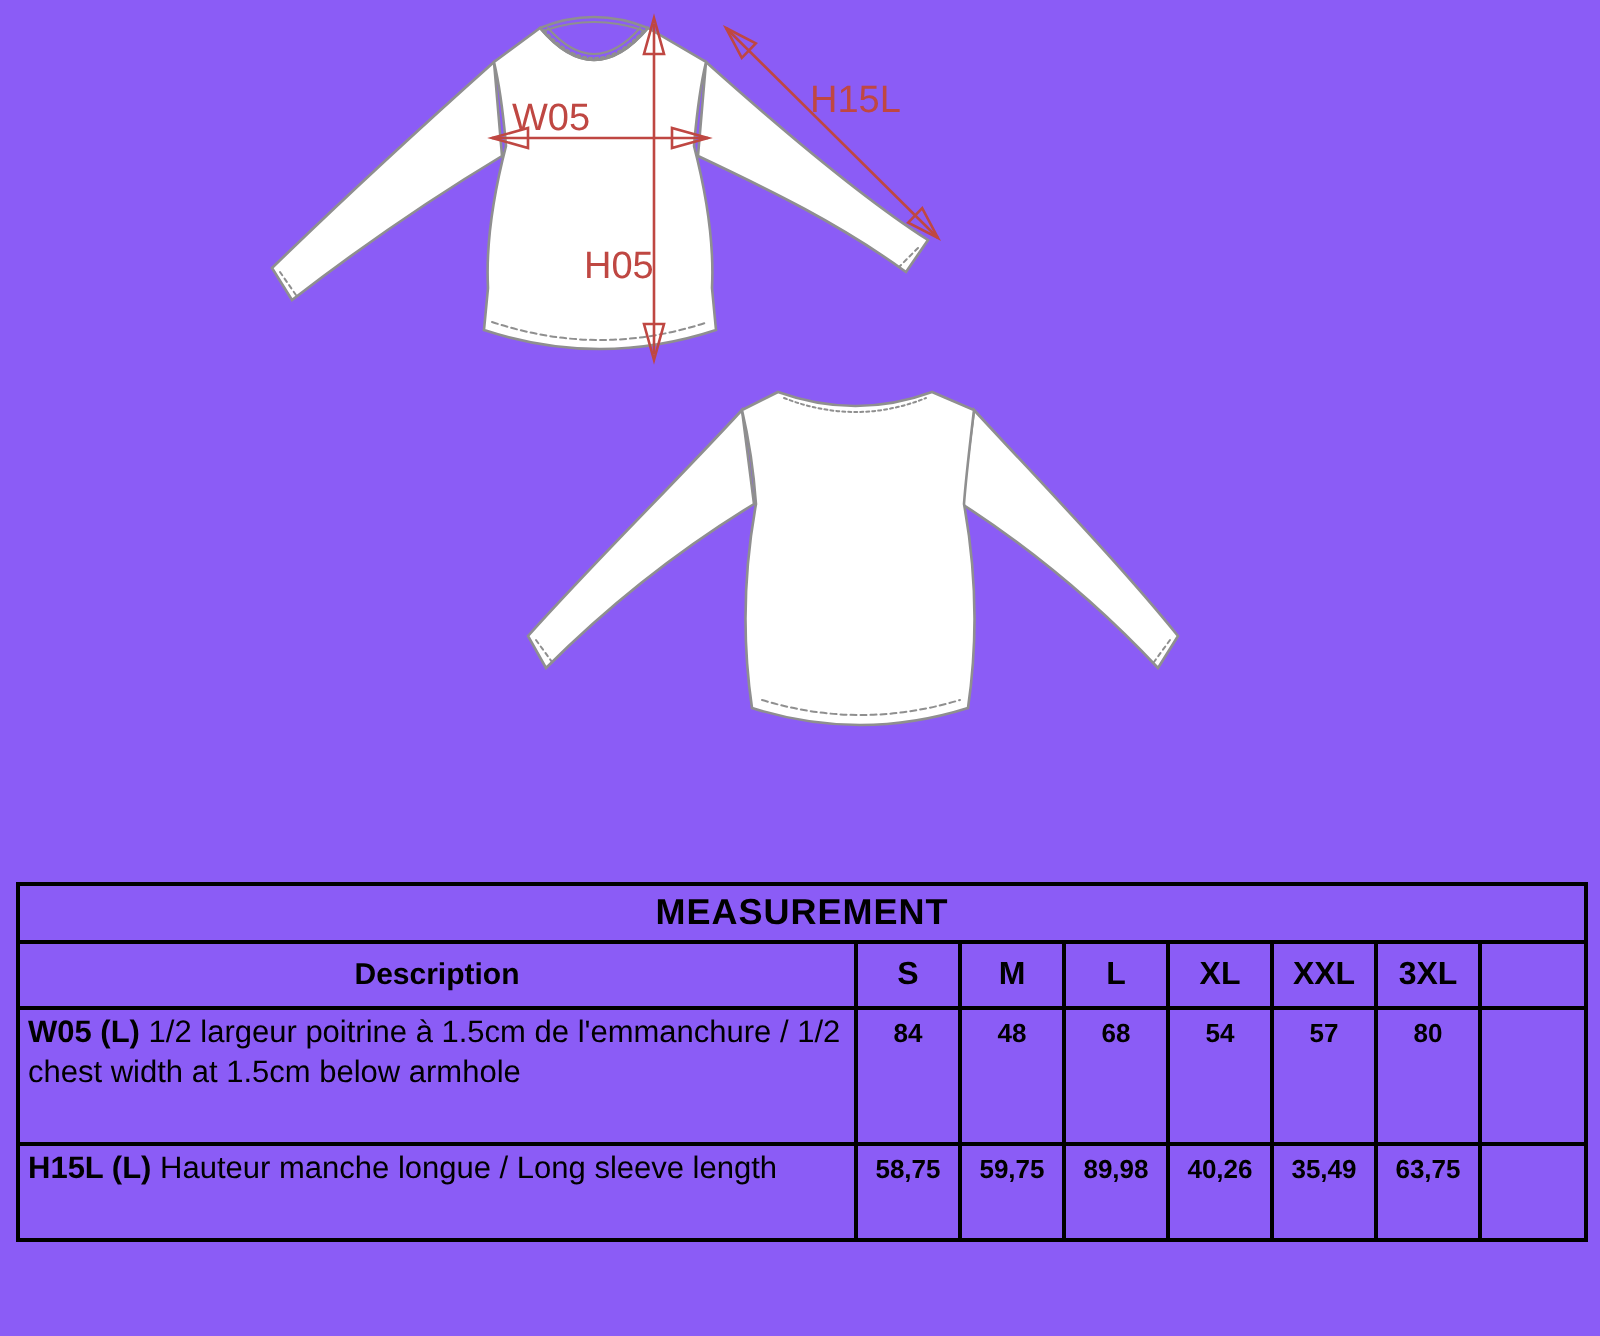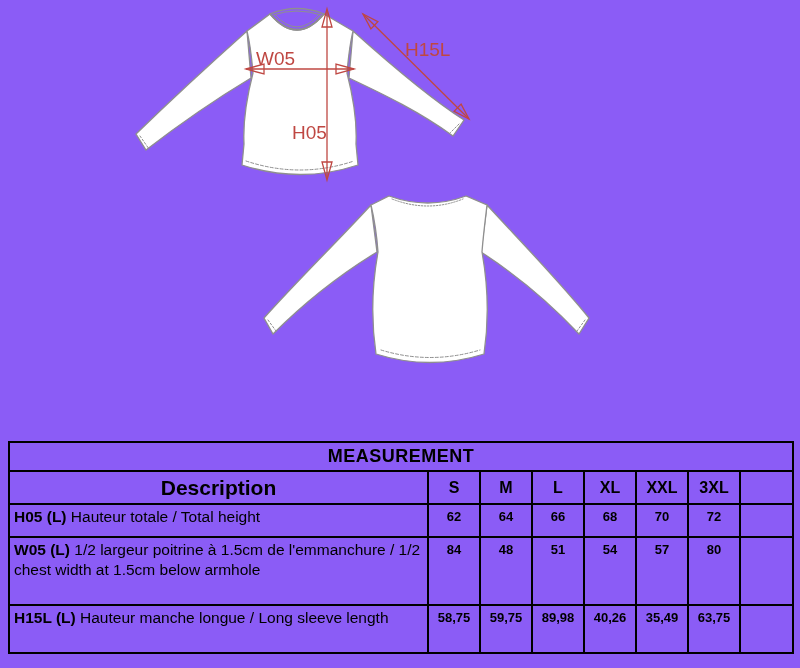--- a/index.html
+++ b/index.html
@@ -14,21 +14,21 @@
     position:absolute; left:8px; top:441px; width:784px;
     border-collapse:collapse; table-layout:fixed;
     border:1px solid #a21caf; color:#000;
   }
   .mtable td { border:2px solid #000; overflow:hidden; }
   .mtable .title-cell {
     text-align:center; font-weight:bold; font-size:18px; height:25px;
     vertical-align:middle; letter-spacing:0.5px;
   }
   .mtable .colhead { text-align:center; font-weight:bold; vertical-align:middle; }
-  .mtable .colhead.desc { font-size:21px; }
+  .mtable .colhead.desc { font-size:15px; }
   .mtable .colhead.size { font-size:16px; }
   .mtable tr.hdr { height:33px; }
   .mtable tr.r1 { height:33px; }
   .mtable tr.r2 { height:68px; }
   .mtable tr.r3 { height:48px; }
   .mtable .desc-cell {
     font-size:15.5px; line-height:1.32; padding:2px 5px 2px 4px;
     vertical-align:top; text-align:left;
   }
   .mtable .desc-cell b { font-weight:bold; }
@@ -129,35 +129,25 @@
       <tr class="hdr">
         <td class="colhead desc">Description</td>
         <td class="colhead size">S</td>
         <td class="colhead size">M</td>
         <td class="colhead size">L</td>
         <td class="colhead size">XL</td>
         <td class="colhead size">XXL</td>
         <td class="colhead size">3XL</td>
         <td class="colhead size"></td>
       </tr>
-      <tr class="r1">
-        <td class="desc-cell"><b>H05 (L)</b> <span>Hauteur totale / Total height</span></td>
-        <td class="val-cell">62</td>
-        <td class="val-cell">64</td>
-        <td class="val-cell">66</td>
-        <td class="val-cell">68</td>
-        <td class="val-cell">70</td>
-        <td class="val-cell">72</td>
-        <td class="val-cell"></td>
-      </tr>
       <tr class="r2">
         <td class="desc-cell"><b>W05 (L)</b> <span>1/2 largeur poitrine à 1.5cm de l'emmanchure / 1/2 chest width at 1.5cm below armhole</span></td>
         <td class="val-cell">84</td>
         <td class="val-cell">48</td>
-        <td class="val-cell">51</td>
+        <td class="val-cell">68</td>
         <td class="val-cell">54</td>
         <td class="val-cell">57</td>
         <td class="val-cell">80</td>
         <td class="val-cell"></td>
       </tr>
       <tr class="r3">
         <td class="desc-cell"><b>H15L (L)</b> <span>Hauteur manche longue / Long sleeve length</span></td>
         <td class="val-cell">58,75</td>
         <td class="val-cell">59,75</td>
         <td class="val-cell">89,98</td>

